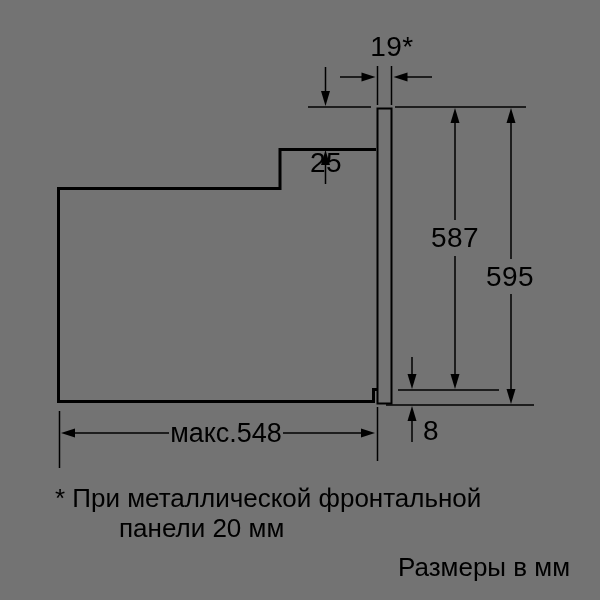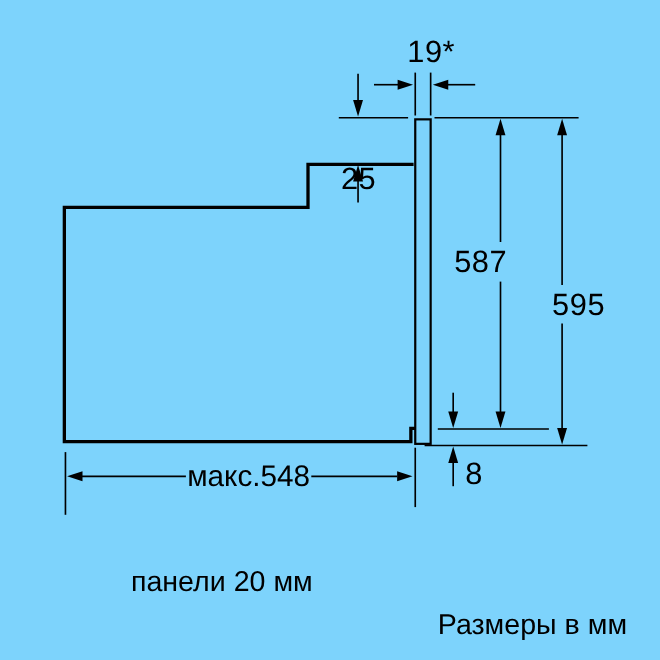--- a/index.html
+++ b/index.html
@@ -1,17 +1,17 @@
 <!DOCTYPE html>
 <html><head>
 <meta charset="utf-8">
 <style>
   html,body{margin:0;padding:0;background:#ffffff;}
   .stage{
-    position:relative;width:600px;height:600px;background:#7dd3fc;
+    position:relative;width:600px;height:600px;background:#737373;
     font-family:"Liberation Sans", sans-serif;color:#000;overflow:hidden;
   }
   .stage svg{position:absolute;left:0;top:0;}
   .dimlabel{
     position:absolute;font-size:28px;line-height:1;color:#000;
     white-space:nowrap;letter-spacing:0.5px;
   }
   .centered{transform:translateX(-50%);}
   .depthlabel{font-size:27px;letter-spacing:0;}
   .note{
@@ -87,22 +87,23 @@
       <line x1="74" y1="433" x2="169" y2="433" stroke="#000" stroke-width="1.5"></line>
     </g>
     <g>
       <line x1="283" y1="433" x2="361" y2="433" stroke="#000" stroke-width="1.5"></line>
       <polygon points="375,433 361,428.5 361,437.5" fill="#000"></polygon>
     </g>
   </svg>
 
   <div class="dimlabel centered" style="left:392px;top:33px;">19*</div>
   <div class="dimlabel centered" style="left:326px;top:112px;margin-top:37px;">25</div>
-  <div class="dimlabel centered" style="left:437px;top:224px;">587</div>
-  <div class="dimlabel centered" style="left:510px;top:263px;margin-left:16px;">595</div>
+  <div class="dimlabel centered" style="left:455px;top:224px;">587</div>
+  <div class="dimlabel centered" style="left:510px;top:263px;">595</div>
   <div class="dimlabel" style="left:423px;top:417px;">8</div>
   <div class="dimlabel depthlabel centered" style="left:226px;top:420px;">макс.548</div>
 
+  <div class="note" style="left:55px;top:484px;">* При металлической фронтальной</div>
   <div class="note" style="left:85px;top:514px;margin-left:34px;">панели 20 мм</div>
 
   <div class="note" style="left:398px;top:553px;">Размеры в мм</div>
 
 </div>
 
 </body></html>

